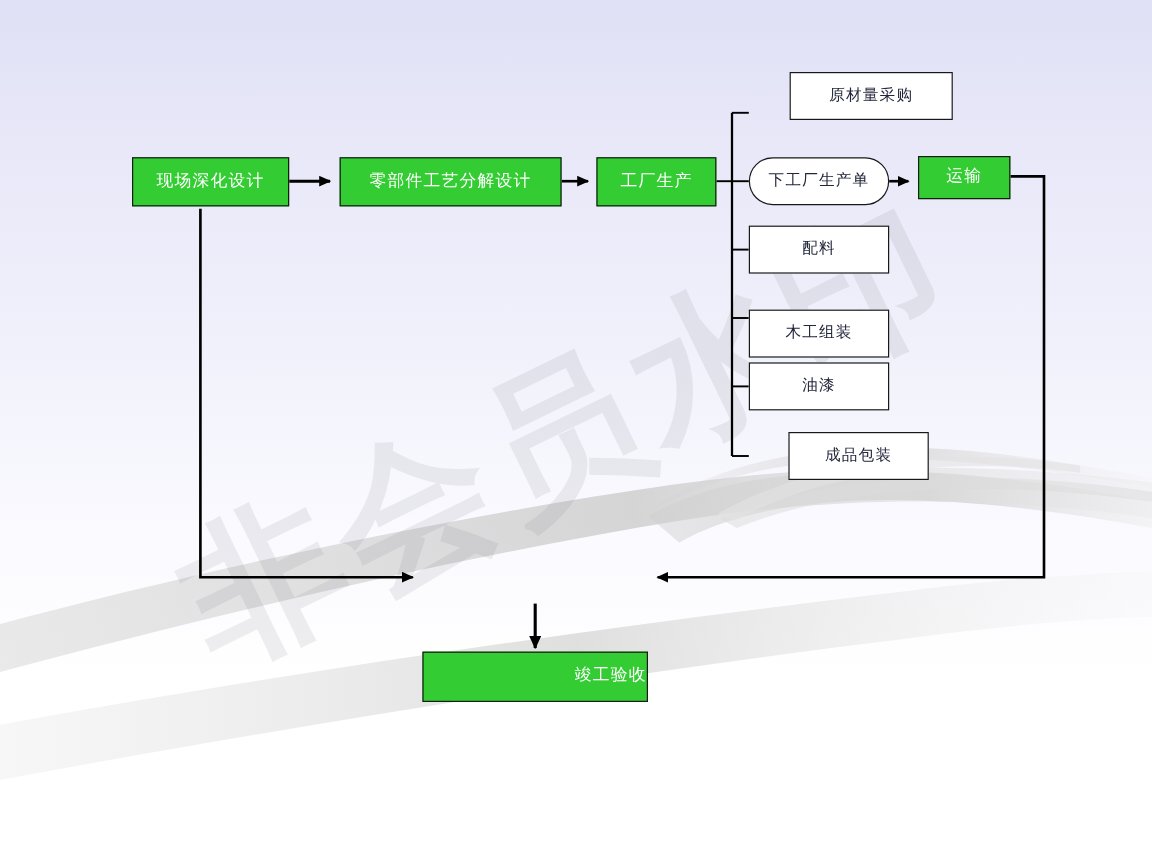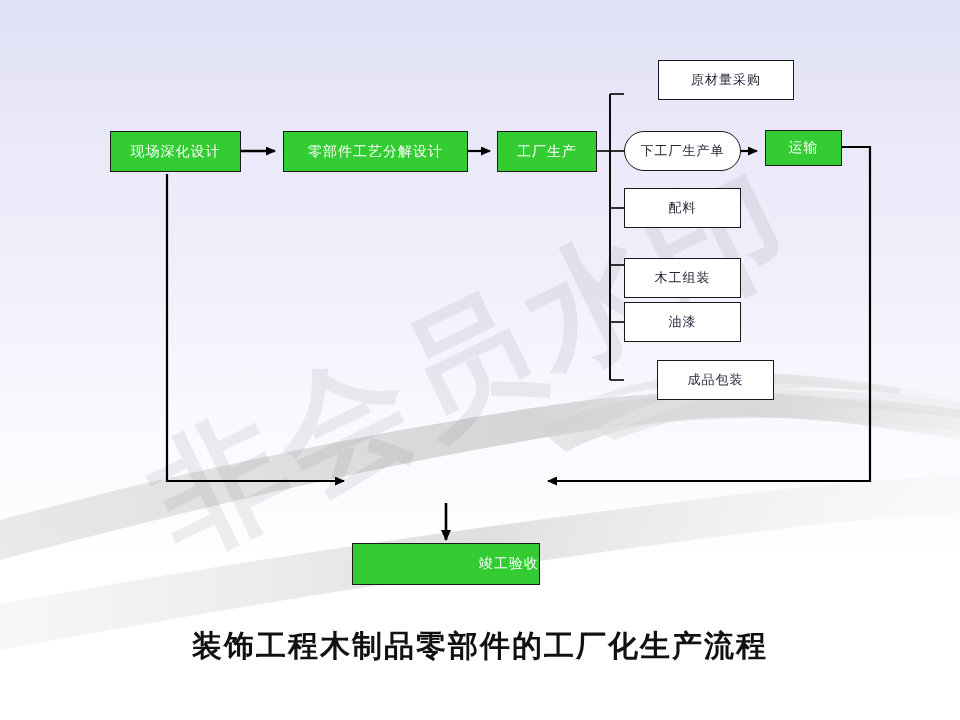--- a/index.html
+++ b/index.html
@@ -214,15 +214,14 @@
   </div>
 
   <div class="node white" style="left:624px; top:302px; width:117px; height:40px;">
     <span>油漆</span>
   </div>
 
   <div class="node white" style="left:624px; top:360px; width:117px; height:40px;margin-left:33px;">
     <span>成品包装</span>
   </div>
 
-  <div id="chart-title">装饰工程木制品零部件的工厂化生产流程</div>
 
 </div>
 
 </body></html>

